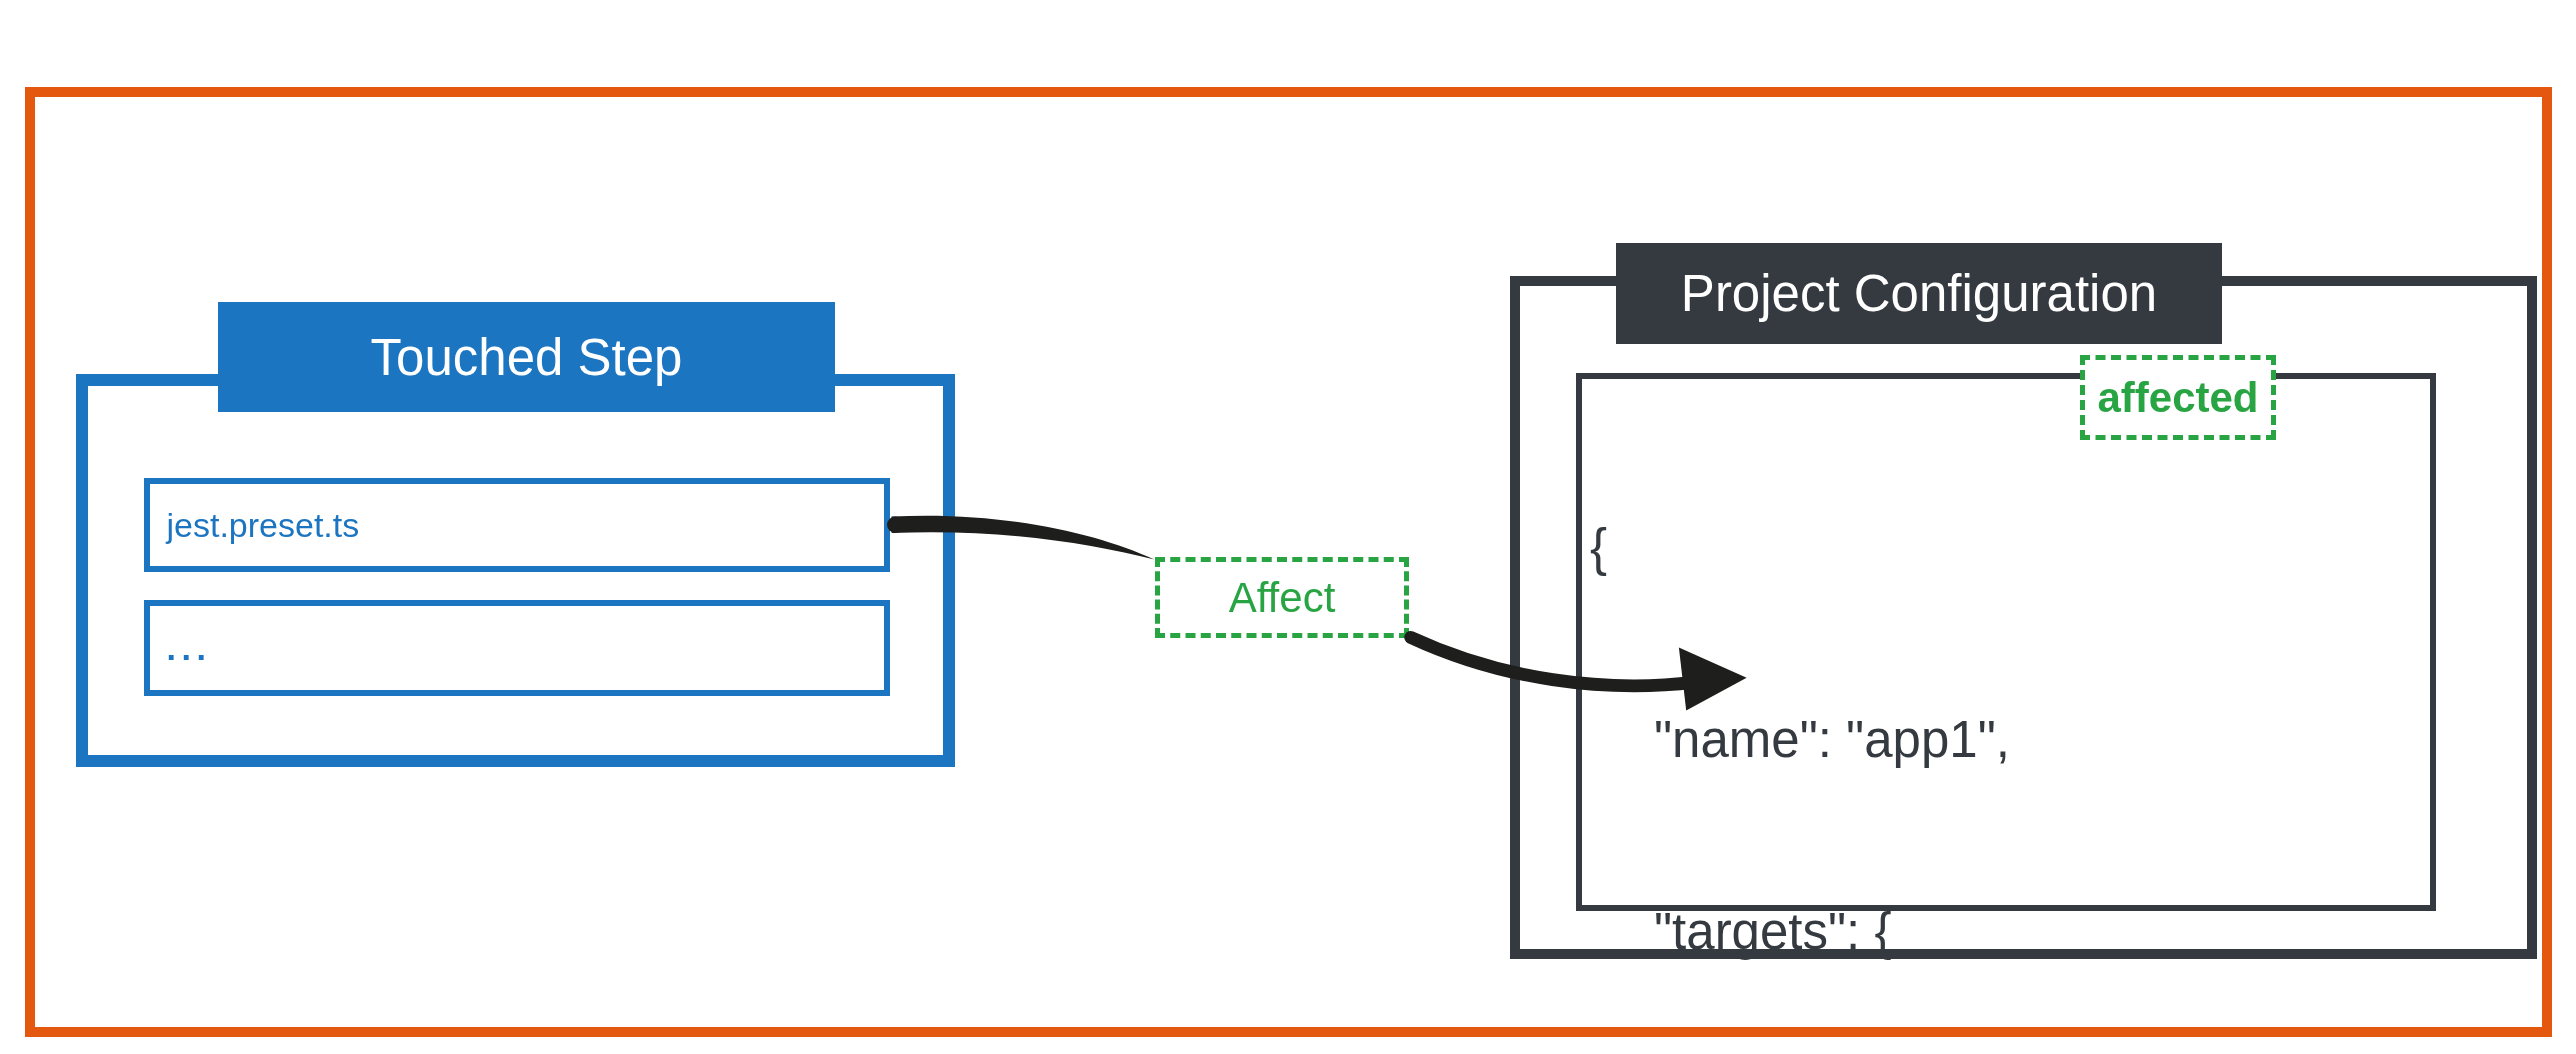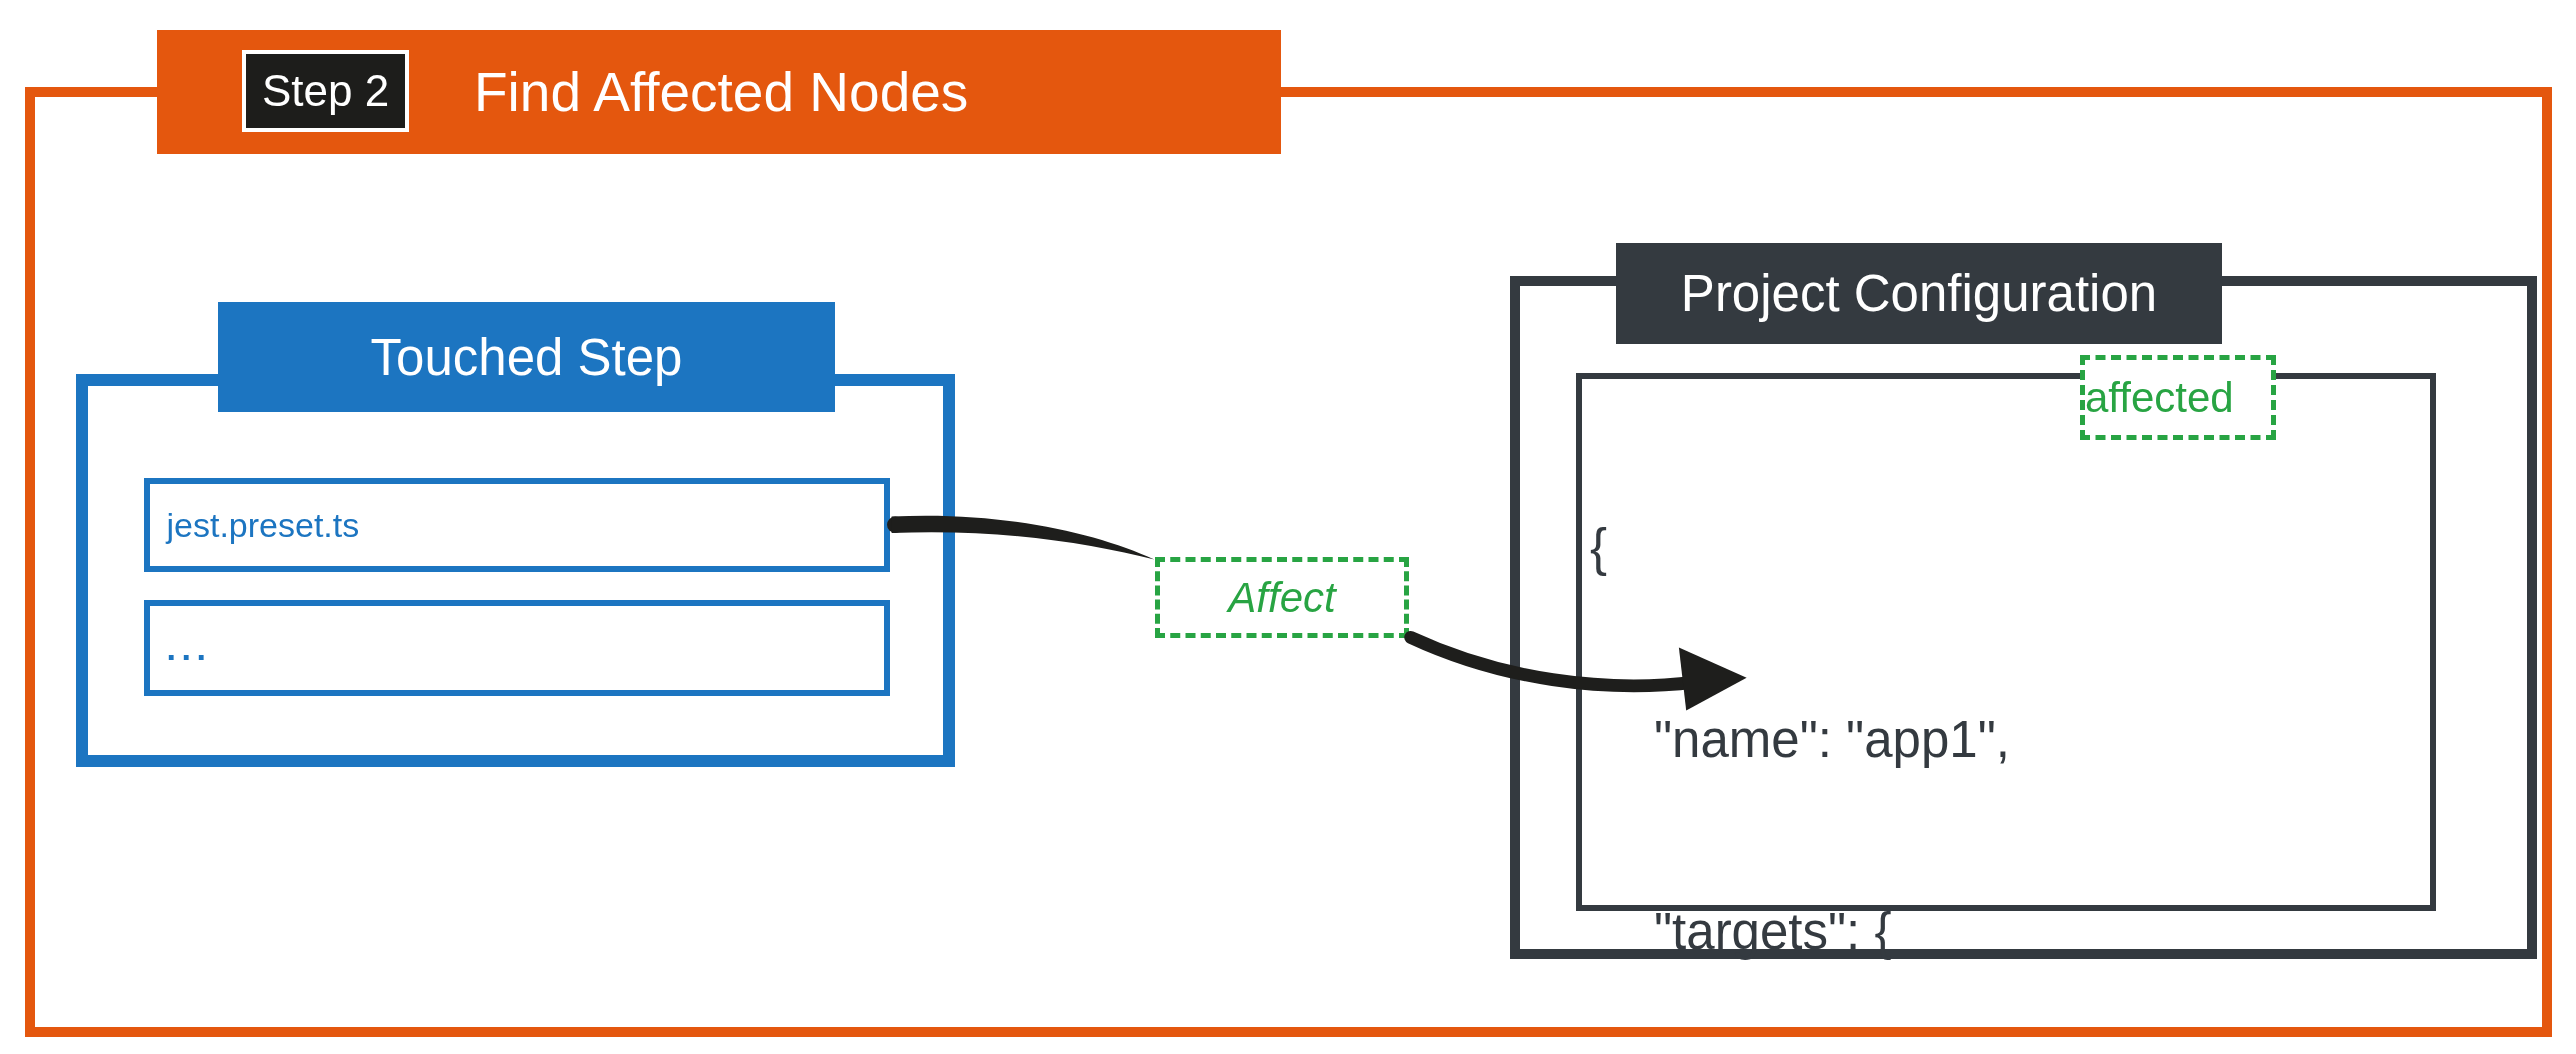--- a/index.html
+++ b/index.html
@@ -48,42 +48,42 @@
     display:flex;align-items:center;
     color:#1C75C1;font-size:34px;padding-left:16.5px;white-space:nowrap;
   }
   .tf-item-1{top:478px;height:94px;}
   .tf-item-2{top:600px;height:96px;font-weight:700;letter-spacing:5.5px;}
   
   .affect-label{
     position:absolute;left:1155px;top:557px;width:254px;height:81px;
     border:5.5px dashed #28A443;box-sizing:border-box;z-index:5;
     display:flex;align-items:center;justify-content:center;
-    color:#28A443;font-size:42px;font-style:italic;
+    color:#28A443;font-size:42px;
   }
   
   .pc-box{
     position:absolute;left:1510px;top:276px;width:1027px;height:683px;
     border:10px solid #343A40;box-sizing:border-box;background:#ffffff;z-index:1;
   }
   .pc-header{
     position:absolute;left:1616px;top:243px;width:606px;height:101px;
     background:#343A40;z-index:3;
     display:flex;align-items:center;justify-content:center;
     color:#ffffff;font-size:51px;white-space:nowrap;
   }
   .pc-inner{
     position:absolute;left:1576px;top:373px;width:860px;height:538px;
     border:6.4px solid #343A40;box-sizing:border-box;background:#ffffff;z-index:2;
   }
   .affected-badge{
     position:absolute;left:2080px;top:355px;width:196px;height:85px;
     border:5.5px dashed #28A443;box-sizing:border-box;background:#ffffff;z-index:4;
-    display:flex;align-items:center;justify-content:flex-start;
-    color:#28A443;font-size:42px;
+    display:flex;align-items:center;justify-content:center;
+    color:#28A443;font-size:42px;font-weight:bold;
   }
   
   .code{
     position:absolute;left:1590px;top:388px;z-index:3;
     color:#343A40;font-size:51px;line-height:64px;white-space:pre;
   }
   .code-line{height:64px;display:flex;align-items:center;white-space:pre;}
   .i0{margin-left:0;}
   .i1{margin-left:64px;}
   
@@ -92,26 +92,20 @@
     pointer-events:none;
   }
 </style>
 </head>
 <body>
 
 <div class="canvas">
 
   <div class="orange-frame"></div>
 
-  <div class="step-banner">
-    <div class="step-badge">
-      <span>Step 2</span>
-    </div>
-    <div class="banner-title">Find Affected Nodes</div>
-  </div>
 
   <div class="tf-box"></div>
   <div class="tf-header">Touched Step</div>
   <div class="tf-item tf-item-1">
     <span>jest.preset.ts</span>
   </div>
   <div class="tf-item tf-item-2">
     <span>...</span>
   </div>
 

